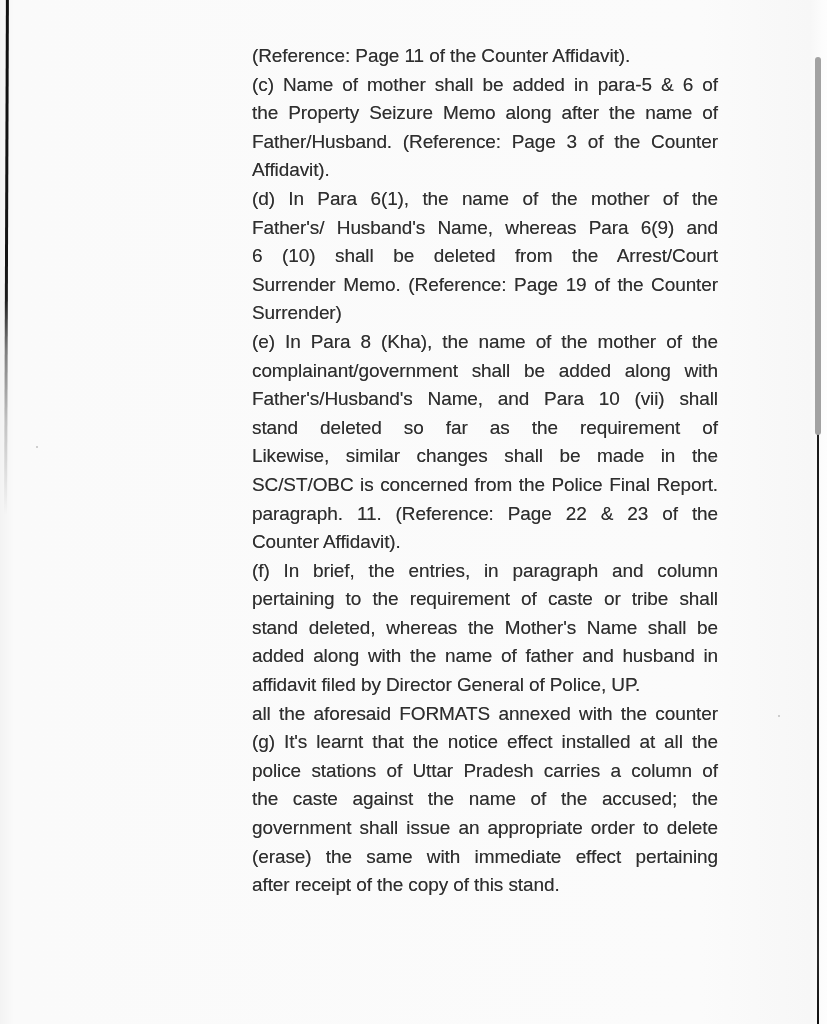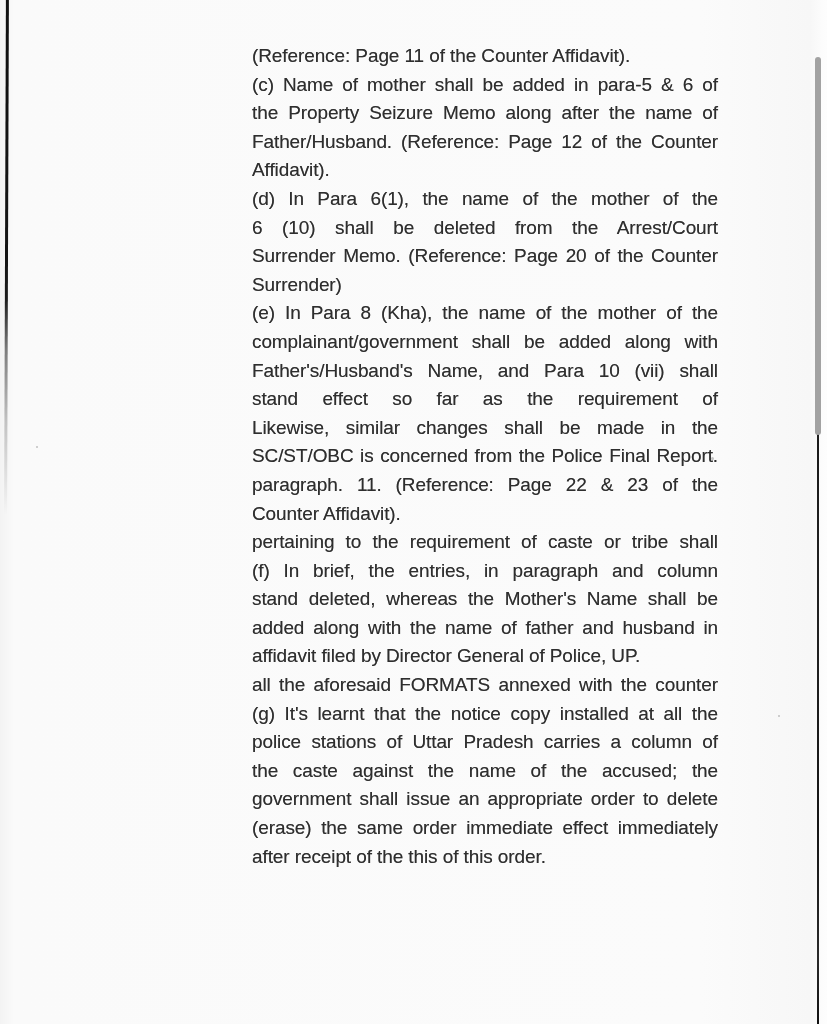--- a/index.html
+++ b/index.html
@@ -84,54 +84,55 @@
 
   <div class="left-scan-line"></div>
 
   <div class="doc-text">
       <div>
         <div class="line last">(Reference: Page 11 of the Counter Affidavit).</div>
       </div>
       <div>
         <div class="line">(c) Name of mother shall be added in para-5 &amp; 6 of</div>
         <div class="line">the Property Seizure Memo along after the name of</div>
-        <div class="line">Father/Husband. (Reference: Page 12 of the Counter</div>
+        <div class="line">Father/Husband. (Reference: Page 3 of the Counter</div>
         <div class="line last">Affidavit).</div>
       </div>
       <div>
         <div class="line">(d) In Para 6(1), the name of the mother of the</div>
+        <div class="line">Father's/ Husband's Name, whereas Para 6(9) and</div>
         <div class="line">6 (10) shall be deleted from the Arrest/Court</div>
-        <div class="line">Surrender Memo. (Reference: Page 20 of the Counter</div>
+        <div class="line">Surrender Memo. (Reference: Page 19 of the Counter</div>
         <div class="line last">Surrender)</div>
       </div>
       <div>
         <div class="line">(e) In Para 8 (Kha), the name of the mother of the</div>
         <div class="line">complainant/government shall be added along with</div>
         <div class="line">Father's/Husband's Name, and Para 10 (vii) shall</div>
-        <div class="line">stand effect so far as the requirement of</div>
+        <div class="line">stand deleted so far as the requirement of</div>
         <div class="line">Likewise, similar changes shall be made in the</div>
         <div class="line">SC/ST/OBC is concerned from the Police Final Report.</div>
         <div class="line">paragraph. 11. (Reference: Page 22 &amp; 23 of the</div>
         <div class="line last">Counter Affidavit).</div>
       </div>
       <div>
+        <div class="line">(f) In brief, the entries, in paragraph and column</div>
         <div class="line">pertaining to the requirement of caste or tribe shall</div>
-        <div class="line">(f) In brief, the entries, in paragraph and column</div>
         <div class="line">stand deleted, whereas the Mother's Name shall be</div>
         <div class="line">added along with the name of father and husband in</div>
         <div class="line last">affidavit filed by Director General of Police, UP.</div>
         <div class="line">all the aforesaid FORMATS annexed with the counter</div>
       </div>
       <div>
-        <div class="line">(g) It's learnt that the notice copy installed at all the</div>
+        <div class="line">(g) It's learnt that the notice effect installed at all the</div>
         <div class="line">police stations of Uttar Pradesh carries a column of</div>
         <div class="line">the caste against the name of the accused; the</div>
         <div class="line">government shall issue an appropriate order to delete</div>
-        <div class="line">(erase) the same order immediate effect immediately</div>
-        <div class="line last">after receipt of the this of this order.</div>
+        <div class="line">(erase) the same with immediate effect pertaining</div>
+        <div class="line last">after receipt of the copy of this stand.</div>
       </div>
     </div>
 
   <div class="right-scan-line"></div>
   <div class="scrollbar-thumb"></div>
 
   <div class="speck speck-1"></div>
   <div class="speck speck-2"></div>
   <div class="speck speck-3"></div>
 

